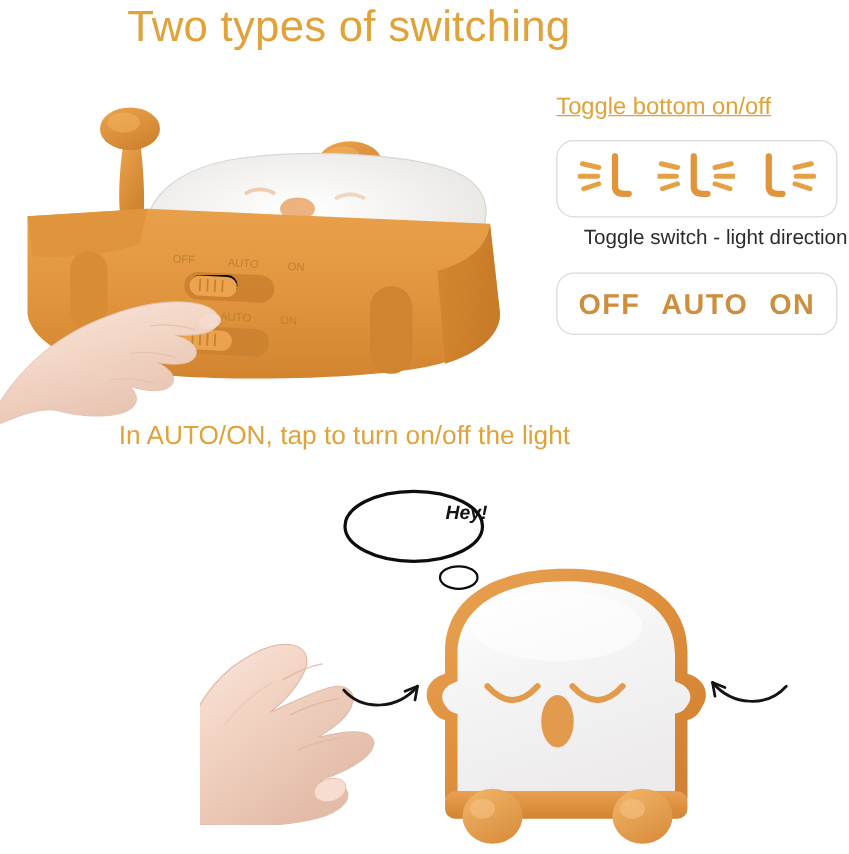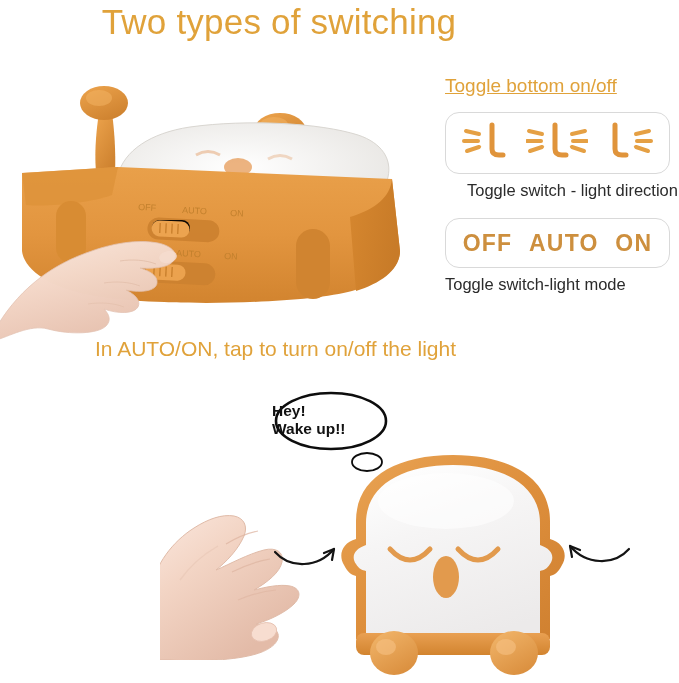--- a/index.html
+++ b/index.html
@@ -104,22 +104,23 @@
     left: 272px;
     top: 388px;
     width: 125px;
     height: 90px;
   }
   .bubble-text {
     position: absolute;
     left: 0;
     top: 14px;
     width: 118px;
-    text-align: left;
+    text-align: right;
     font-size: 15.5px;
+    font-style: italic;
     font-weight: 700;
     color: #121212;
     line-height: 18px;
   }
 
   
   .lower-hand {
     position: absolute;
     left: 160px;
     top: 440px;
@@ -310,32 +311,30 @@
   <div class="panel-caption" style="left:467px; top:181px;">Toggle switch - light direction</div>
 
   <div class="spec-box" style="left:445px; top:218px; width:225px; height:50px;">
     <div class="mode-row">
       <span class="mode-word">OFF</span>
       <span class="mode-word">AUTO</span>
       <span class="mode-word">ON</span>
     </div>
   </div>
 
-  <div class="panel-caption" style="left:445px; top:275px;">Toggle switch-light mode</div>
 
   <div class="mid-line">In AUTO/ON, tap to turn on/off the light</div>
 
   <div class="bubble-wrap">
     <svg width="125" height="90" viewBox="0 0 125 90" xmlns="http://www.w3.org/2000/svg" style="position:absolute;left:0;top:0;">
       <ellipse cx="59" cy="33" rx="55" ry="28" fill="#ffffff" stroke="#0d0d0d" stroke-width="2.6"></ellipse>
       <ellipse cx="95" cy="74" rx="15" ry="9" fill="#ffffff" stroke="#0d0d0d" stroke-width="1.8"></ellipse>
     </svg>
     <div class="bubble-text">
       <div>Hey!</div>
-      <div>Wake up!!</div>
     </div>
   </div>
 
   <div class="lower-hand">
     <svg viewBox="0 0 200 220" width="200" height="220" xmlns="http://www.w3.org/2000/svg">
       <defs>
         <linearGradient id="handG2" x1="0" y1="0" x2="0.7" y2="0.9">
           <stop offset="0" stop-color="#fbe8df"></stop>
           <stop offset="0.4" stop-color="#f3d5c5"></stop>
           <stop offset="1" stop-color="#e3bba8"></stop>

